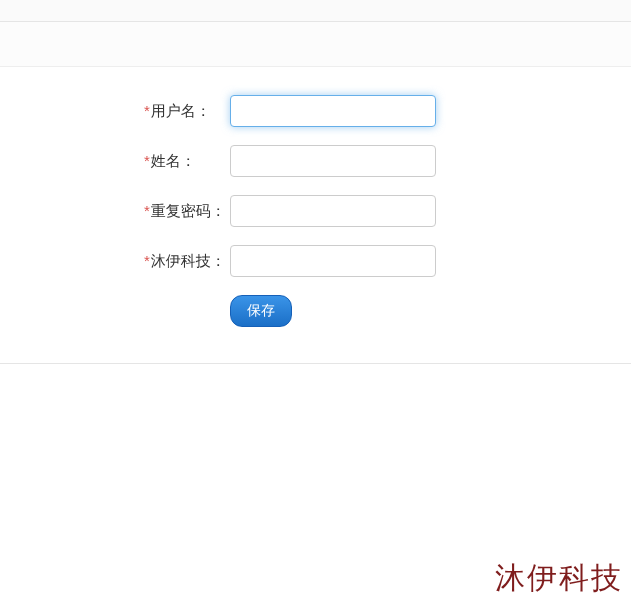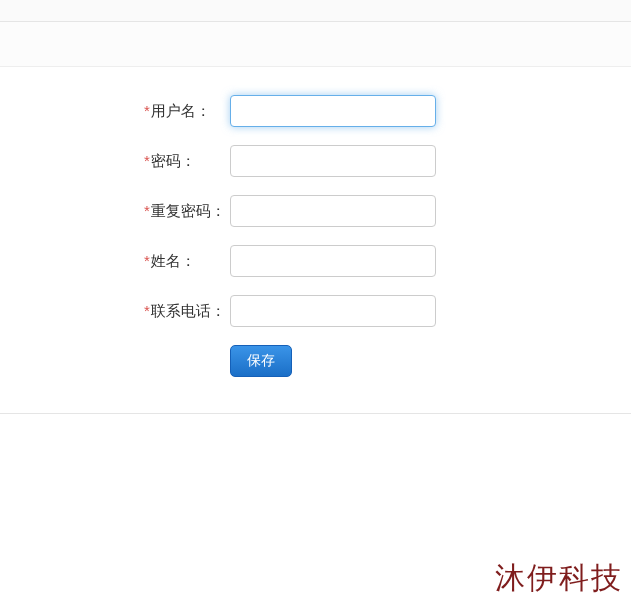--- a/index.html
+++ b/index.html
@@ -77,21 +77,21 @@
       align-items: center;
       padding-left: 230px;
       gap: 16px;
       margin-top: 4px;
     }
     .btn {
       background: linear-gradient(to bottom, #3a94e8, #1b6fc7);
       border: 1px solid #1560b8;
       color: #fff;
       padding: 6px 16px;
-      border-radius: 5px;
+      border-radius: 12px;
       font-size: 14px;
       cursor: pointer;
       font-family: inherit;
     }
     .watermark {
       position: absolute;
       right: 8px;
       bottom: 10px;
       font-size: 30px;
       font-weight: 500;
@@ -107,45 +107,39 @@
 
 <div class="form-container">
 
   <div class="form-row">
     <label class="form-label">
       <span class="required">*</span><span>用户名：</span>
     </label>
     <input type="text" class="text-input focused" autofocus="" value="" style="">
   </div>
 
+
   <div class="form-row">
     <label class="form-label">
-      <span class="required">*</span><span>密码：</span>
+      <span class="required">*</span><span>姓名：</span>
     </label>
-    <input type="password" class="text-input" value="" style="">
+    <input type="text" class="text-input" value="" style="">
   </div>
 
   <div class="form-row">
     <label class="form-label">
       <span class="required">*</span><span>重复密码：</span>
     </label>
     <input type="password" class="text-input" value="" style="">
   </div>
 
-  <div class="form-row">
-    <label class="form-label">
-      <span class="required">*</span><span>姓名：</span>
-    </label>
-    <input type="text" class="text-input" value="" style="">
-  </div>
-
 
   <div class="form-row">
     <label class="form-label">
-      <span class="required">*</span><span>联系电话：</span>
+      <span class="required">*</span><span>沐伊科技：</span>
     </label>
     <input type="text" class="text-input" value="" style="">
   </div>
 
   <div class="button-row">
     <button class="btn">保存</button>
   </div>
 
 </div>
 

